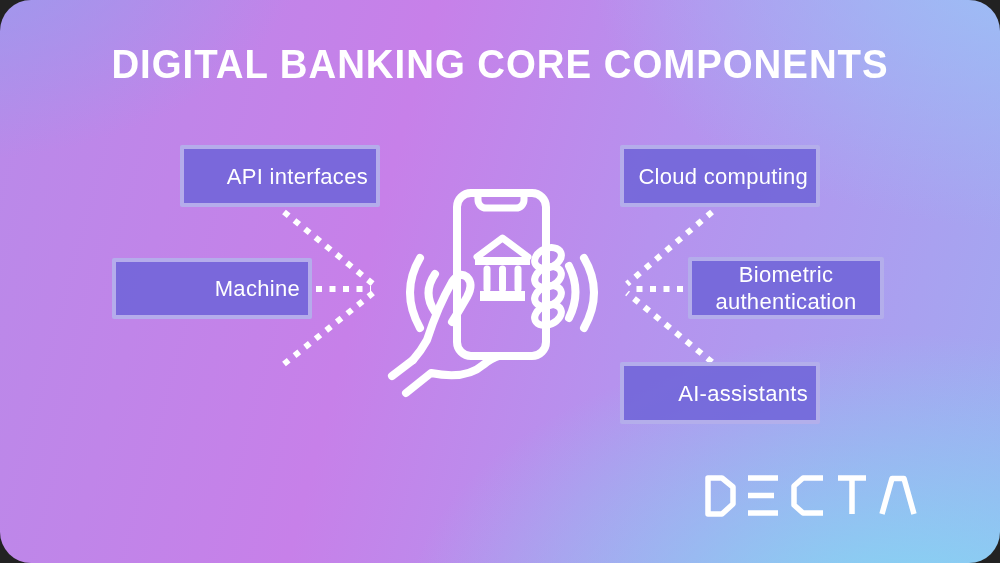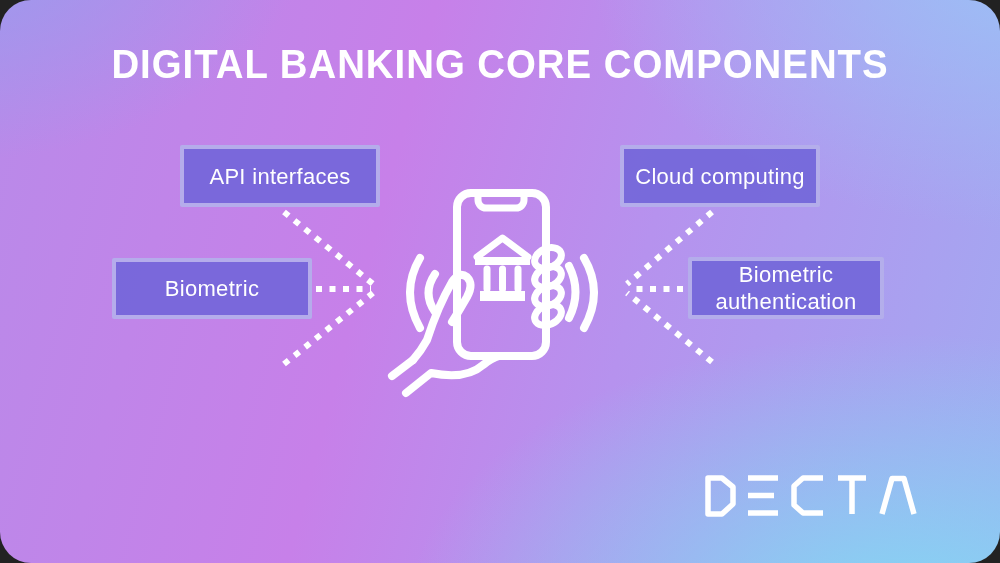--- a/index.html
+++ b/index.html
@@ -12,21 +12,21 @@
       radial-gradient(700px 420px at -6% -10%, rgba(150,157,238,.95), rgba(150,157,238,0) 52%),
       linear-gradient(105deg, #b98ae9 0%, #c780e9 38%, #b692ee 62%, #a2a9f1 100%);
     border-radius: 31px;
   }
   .title{
     position:absolute;left:0;top:42px;width:1000px;
     text-align:center;color:#fff;font-size:40px;font-weight:700;
     letter-spacing:1px;transform:scaleX(.96);margin:0;
   }
   .box{
-    position:absolute;display:flex;align-items:center;justify-content:center;
+    position:absolute;display:flex;align-items:center;justify-content:flex-end;
     background:rgba(112,100,216,.88);
     border:4px solid rgba(255,255,255,.45);
     box-sizing:border-box;border-radius:2px;
     color:#fff;font-size:22px;letter-spacing:.3px;text-align:center;
     line-height:27px;padding:2px 8px;
   }
   .box-api{left:180px;top:145px;width:200px;height:62px;}
   .box-chatbots{left:112px;top:258px;width:200px;height:61px;}
   .box-ml{left:179px;top:362px;width:201px;height:62px;}
   .box-cloud{left:620px;top:145px;width:200px;height:62px;}
@@ -52,27 +52,30 @@
       <line x1="712" y1="212" x2="627" y2="284"></line>
       <line x1="683" y1="289" x2="629" y2="289"></line>
       <line x1="712" y1="362" x2="627" y2="293"></line>
     </g>
   </svg>
 
   <div class="box box-api">
     <span>API interfaces</span>
   </div>
   <div class="box box-chatbots">
-    <span>Biometric</span>
+    <span>Machine</span>
   </div>
   <div class="box box-biometric">
     <span>Biometric authentication</span>
   </div>
   <div class="box box-cloud">
     <span>Cloud computing</span>
+  </div>
+  <div class="box box-ai">
+    <span>AI-assistants</span>
   </div>
 
   <svg class="center-icon" width="240" height="230" viewBox="0 0 240 230" aria-hidden="true">
     <g stroke="#fff" fill="none" stroke-linecap="round" stroke-linejoin="round">
 
       <g stroke-width="8">
         <path d="M 40 88 Q 20 122 40 158"></path>
         <path d="M 55 104 Q 42 123 55 142"></path>
         <path d="M 189 96 Q 202 122 189 148"></path>
         <path d="M 204 88 Q 224 122 204 158"></path>

